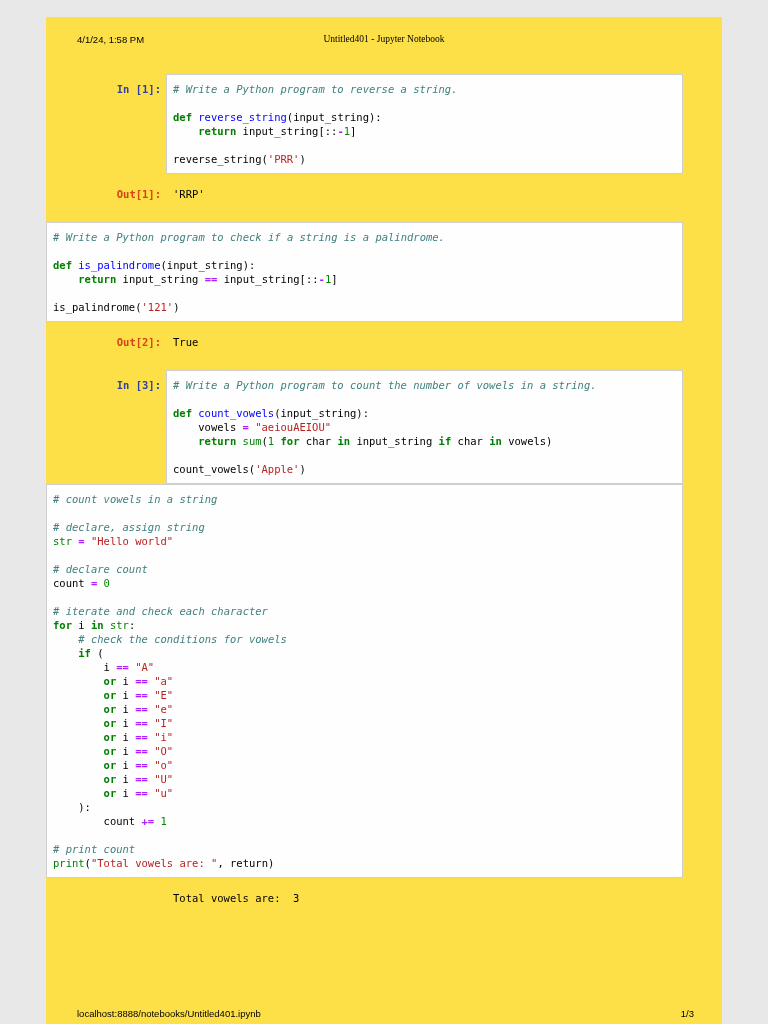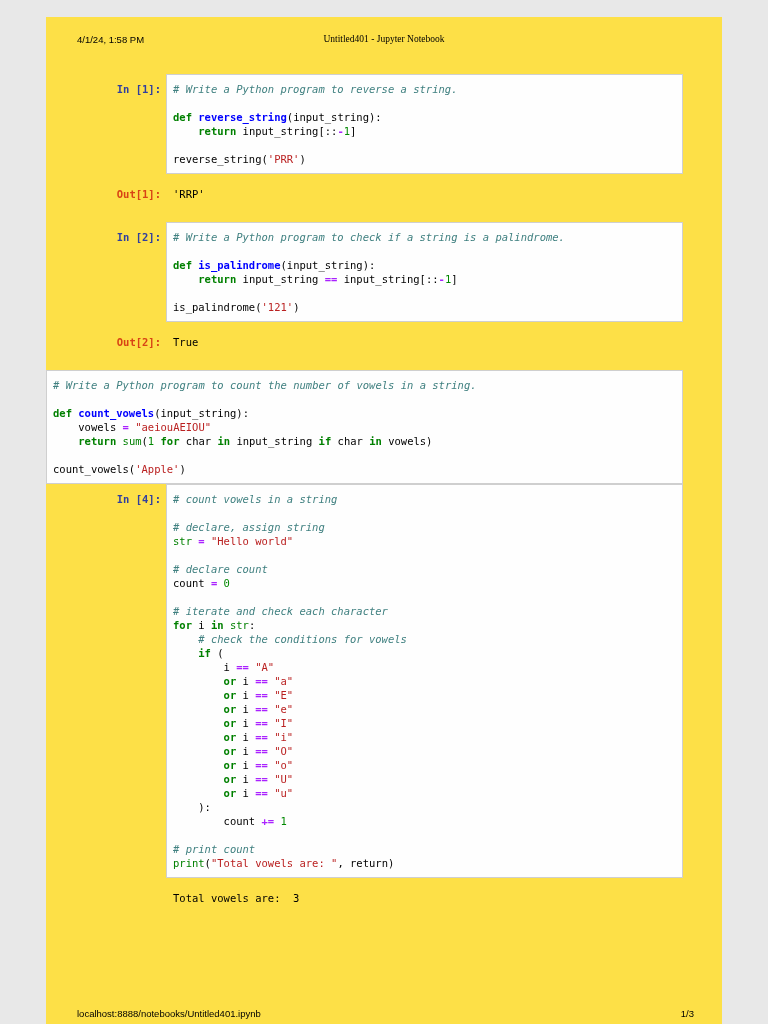--- a/index.html
+++ b/index.html
@@ -52,21 +52,21 @@
   .out-row { display:flex; margin-top:13px; margin-bottom:21px; }
   .out-row pre.out-text { padding-left:7px;text-align:center; }
 
   
   .t-c { color:var(--comment,#408080); font-style:italic; }
   .t-k { color:var(--keyword,#008000); font-weight:bold; }
   .t-b { color:var(--builtin,#008000); }
   .t-s { color:var(--string,#BA2121); }
   .t-n { color:var(--number,#008800); }
   .t-o { color:var(--operator,#AA22FF); font-weight:bold; }
-  .t-f { color:var(--def-name,#0000FF);font-weight:bold; }
+  .t-f { color:var(--def-name,#0000FF); }
   .t-p { color:#000000; }
 </style>
 <title>Untitled401 - Jupyter Notebook</title></head>
 <body>
 
 <div class="page">
 
   <div class="print-bar print-header">
     <span class="bar-left">4/1/24, 1:58 PM</span>
     <span class="bar-center">Untitled401 - Jupyter Notebook</span>
@@ -83,49 +83,48 @@
 
 <span class="t-p">reverse_string(</span><span class="t-s">'PRR'</span><span class="t-p">)</span>
 </pre>
         </div>
       </div>
       <div class="out-row">
         <div class="prompt out-prompt">Out[1]:</div>
         <pre class="out-text">'RRP'</pre>
       </div>
       <div class="cell-row">
-        <div class="prompt in-prompt">In [2]:</div>
         <div class="input-area">
           <pre class="code"><span class="t-c"># Write a Python program to check if a string is a palindrome.</span>
 
 <span class="t-k">def</span><span class="t-p"> </span><span class="t-f">is_palindrome</span><span class="t-p">(input_string):</span>
 <span class="t-p">    </span><span class="t-k">return</span><span class="t-p"> input_string </span><span class="t-o">==</span><span class="t-p"> input_string[::</span><span class="t-o">-</span><span class="t-n">1</span><span class="t-p">]</span>
 
 <span class="t-p">is_palindrome(</span><span class="t-s">'121'</span><span class="t-p">)</span>
 </pre>
         </div>
       </div>
       <div class="out-row">
         <div class="prompt out-prompt">Out[2]:</div>
         <pre class="out-text">True</pre>
       </div>
       <div class="cell-row">
+        <div class="prompt in-prompt">In [3]:</div>
         <div class="input-area">
           <pre class="code"><span class="t-c"># Write a Python program to count the number of vowels in a string.</span>
 
 <span class="t-k">def</span><span class="t-p"> </span><span class="t-f">count_vowels</span><span class="t-p">(input_string):</span>
 <span class="t-p">    vowels </span><span class="t-o">=</span><span class="t-p"> </span><span class="t-s">"aeiouAEIOU"</span>
 <span class="t-p">    </span><span class="t-k">return</span><span class="t-p"> </span><span class="t-b">sum</span><span class="t-p">(</span><span class="t-n">1</span><span class="t-p"> </span><span class="t-k">for</span><span class="t-p"> char </span><span class="t-k">in</span><span class="t-p"> input_string </span><span class="t-k">if</span><span class="t-p"> char </span><span class="t-k">in</span><span class="t-p"> vowels)</span>
 
 <span class="t-p">count_vowels(</span><span class="t-s">'Apple'</span><span class="t-p">)</span>
 </pre>
         </div>
       </div>
       <div class="cell-row">
-        <div class="prompt in-prompt">In [4]:</div>
         <div class="input-area">
           <pre class="code"><span class="t-c"># count vowels in a string</span>
 
 <span class="t-c"># declare, assign string</span>
 <span class="t-b">str</span><span class="t-p"> </span><span class="t-o">=</span><span class="t-p"> </span><span class="t-s">"Hello world"</span>
 
 <span class="t-c"># declare count</span>
 <span class="t-p">count </span><span class="t-o">=</span><span class="t-p"> </span><span class="t-n">0</span>
 
 <span class="t-c"># iterate and check each character</span>

